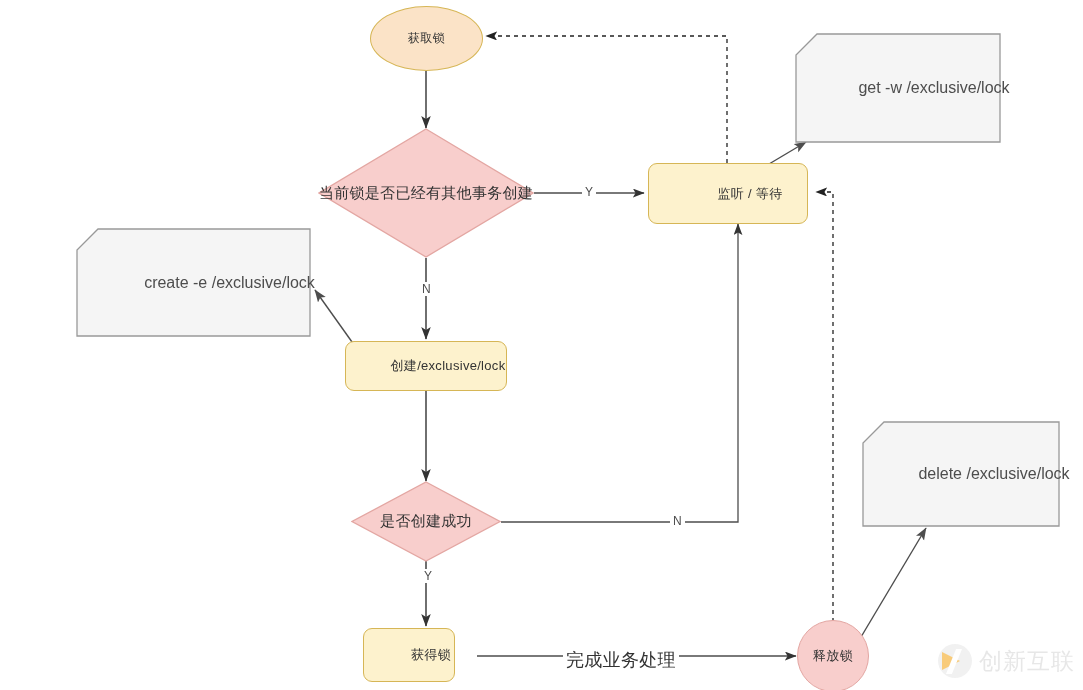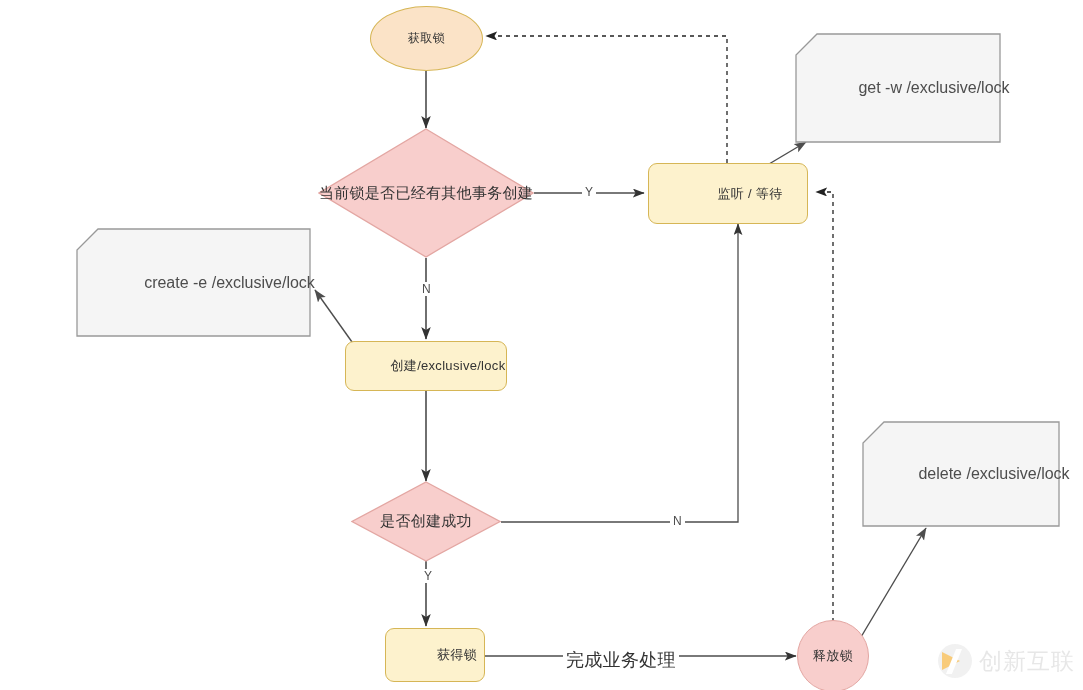--- a/index.html
+++ b/index.html
@@ -232,21 +232,21 @@
     <span>创建/exclusive/lock</span>
   </div>
 
   <div class="diamond-wrap" style="left:351px; top:481px; width:150px; height:81px;">
     <svg width="150" height="81" viewBox="0 0 150 81" xmlns="http://www.w3.org/2000/svg">
       <polygon points="75,1 149,40.5 75,80 1,40.5" fill="#f8cecc" stroke="#e3a6a2" stroke-width="1.3"></polygon>
     </svg>
     <div class="diamond-label">是否创建成功</div>
   </div>
 
-  <div class="node proc" style="left:385px; top:628px; width:100px; height:54px;">
+  <div class="node proc" style="left:363px; top:628px; width:92px; height:54px;">
     <span>获得锁</span>
   </div>
 
   <div class="node circle-pink" style="left:797px; top:620px; width:72px; height:72px;">
     <span>释放锁</span>
   </div>
 
   <div class="note-wrap" style="left:795px; top:33px; width:206px; height:110px;">
     <svg width="206" height="110" viewBox="0 0 206 110" xmlns="http://www.w3.org/2000/svg">
       <polygon points="22,1 205,1 205,109 1,109 1,22" fill="#f5f5f5" stroke="#999999" stroke-width="1.3"></polygon>

